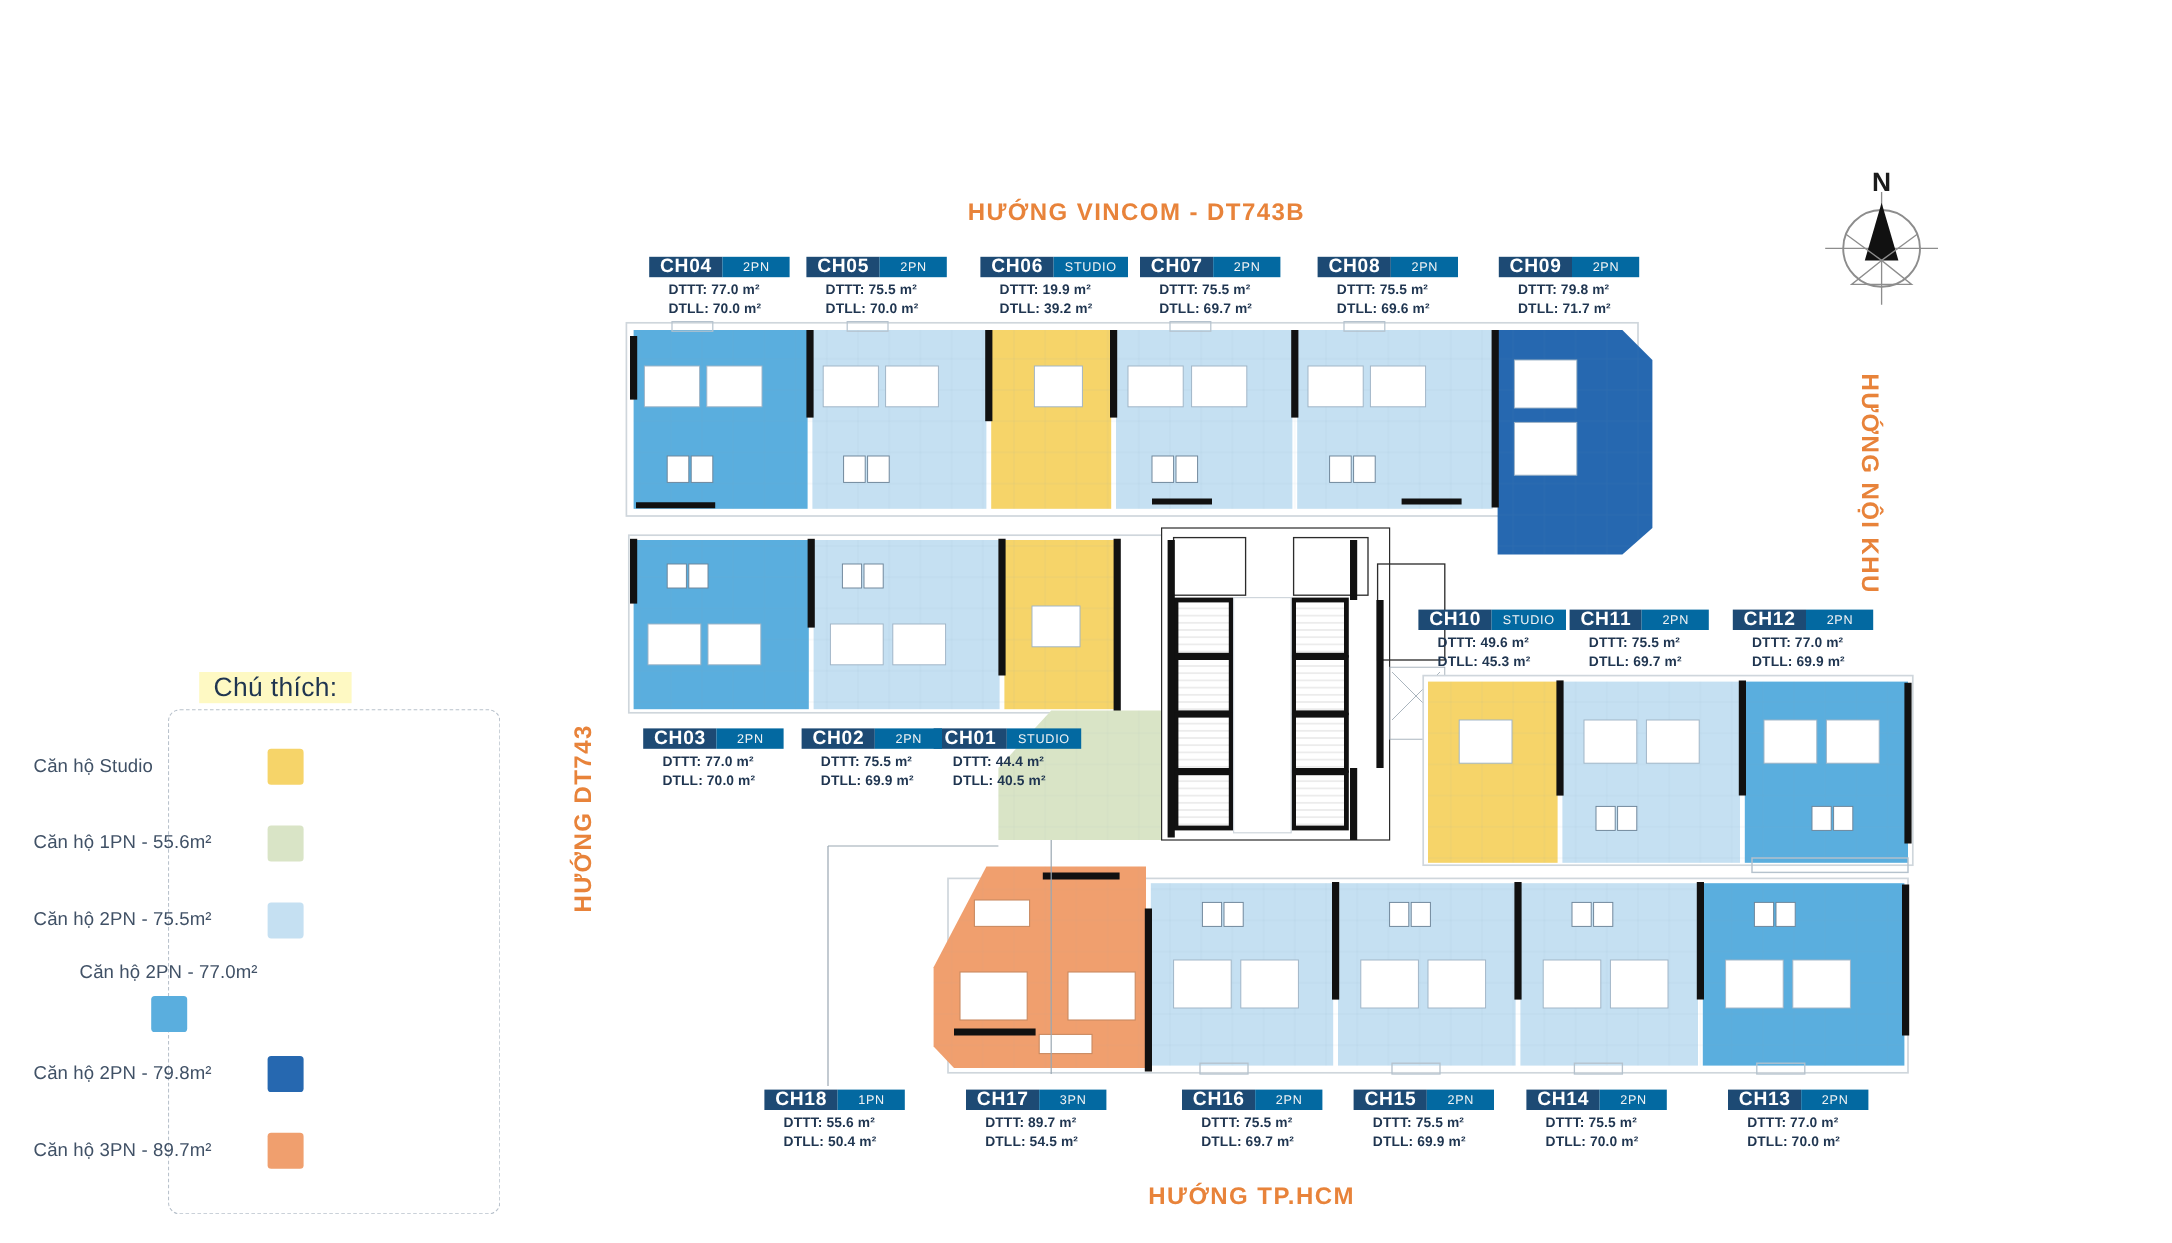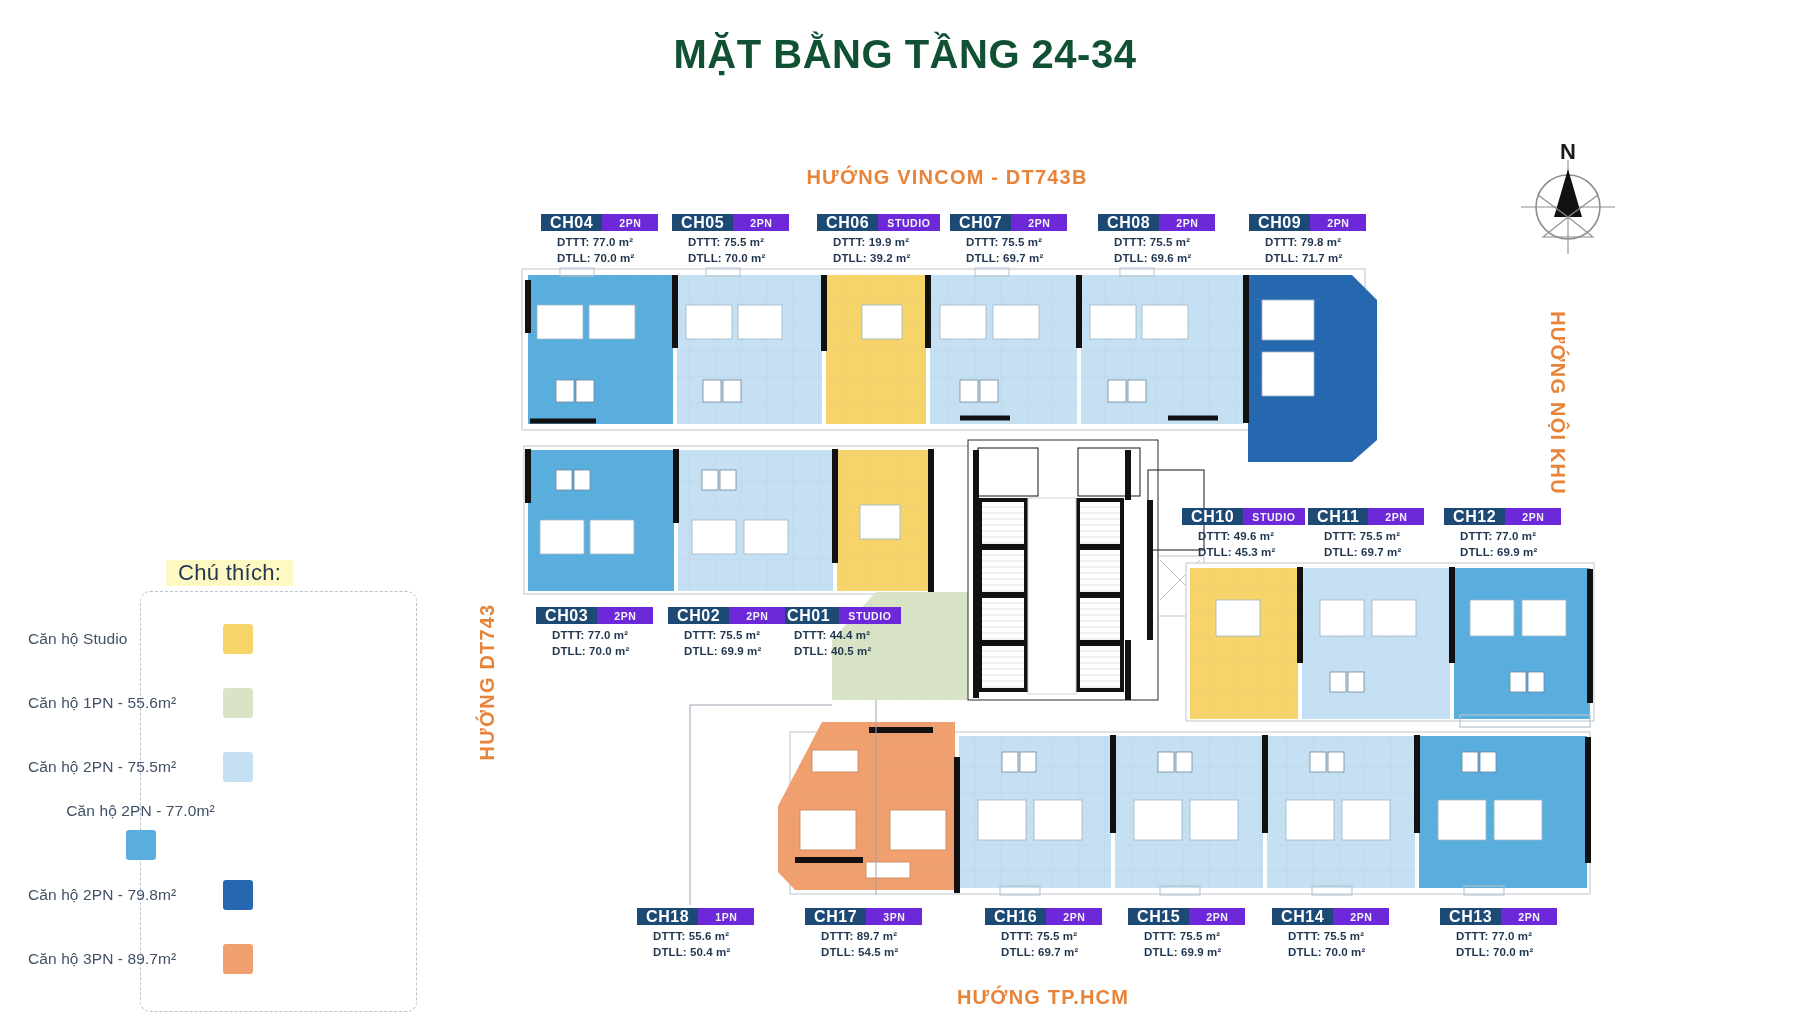--- a/index.html
+++ b/index.html
@@ -61,40 +61,39 @@
 
   
   .callout{position:absolute;white-space:nowrap;}
   .callout .tags{display:flex;height:17px;align-items:stretch;}
   .callout .code{
     background:#1d4a74;color:#fff;font-size:16px;font-weight:bold;
     letter-spacing:.6px;display:flex;align-items:center;justify-content:center;
     min-width:56px;padding:0 9px;box-sizing:border-box;
   }
   .callout .type{
-    background:#6d28d9;color:#f2f3f4;font-size:10.5px;font-weight:bold;
+    background:#0369a1;color:#f2f3f4;font-size:10.5px;font-weight:normal;
     letter-spacing:.6px;display:flex;align-items:center;justify-content:center;
     min-width:56px;padding:0 9px;box-sizing:border-box;
   }
   .callout .areas{
     margin-top:4px;font-size:11.5px;line-height:1.38;color:#1f3550;
     font-weight:bold;letter-spacing:.1px;padding-left:16px;
   }
   .callout .areas span{display:block;}
 
   
   #plan{position:absolute;left:0;top:0;width:1810px;height:1036px;}
   #plan svg{position:absolute;left:0;top:0;}
 </style>
 </head>
 <body>
 
 <div id="stage">
 
-  <div class="page-title">MẶT BẰNG TẦNG 24-34</div>
 
   <div class="dir" id="dir-top">HƯỚNG VINCOM - DT743B</div>
   <div class="dir" id="dir-bottom">HƯỚNG TP.HCM</div>
   <div class="dir" id="dir-left">HƯỚNG DT743</div>
   <div class="dir" id="dir-right">HƯỚNG NỘI KHU</div>
 
   <div id="compass">
     <div class="n-letter">N</div>
     <svg width="110" height="110" viewBox="0 0 110 110">
       <circle cx="55" cy="62" r="32" fill="none" stroke="#8d8d8d" stroke-width="1.6"></circle>

